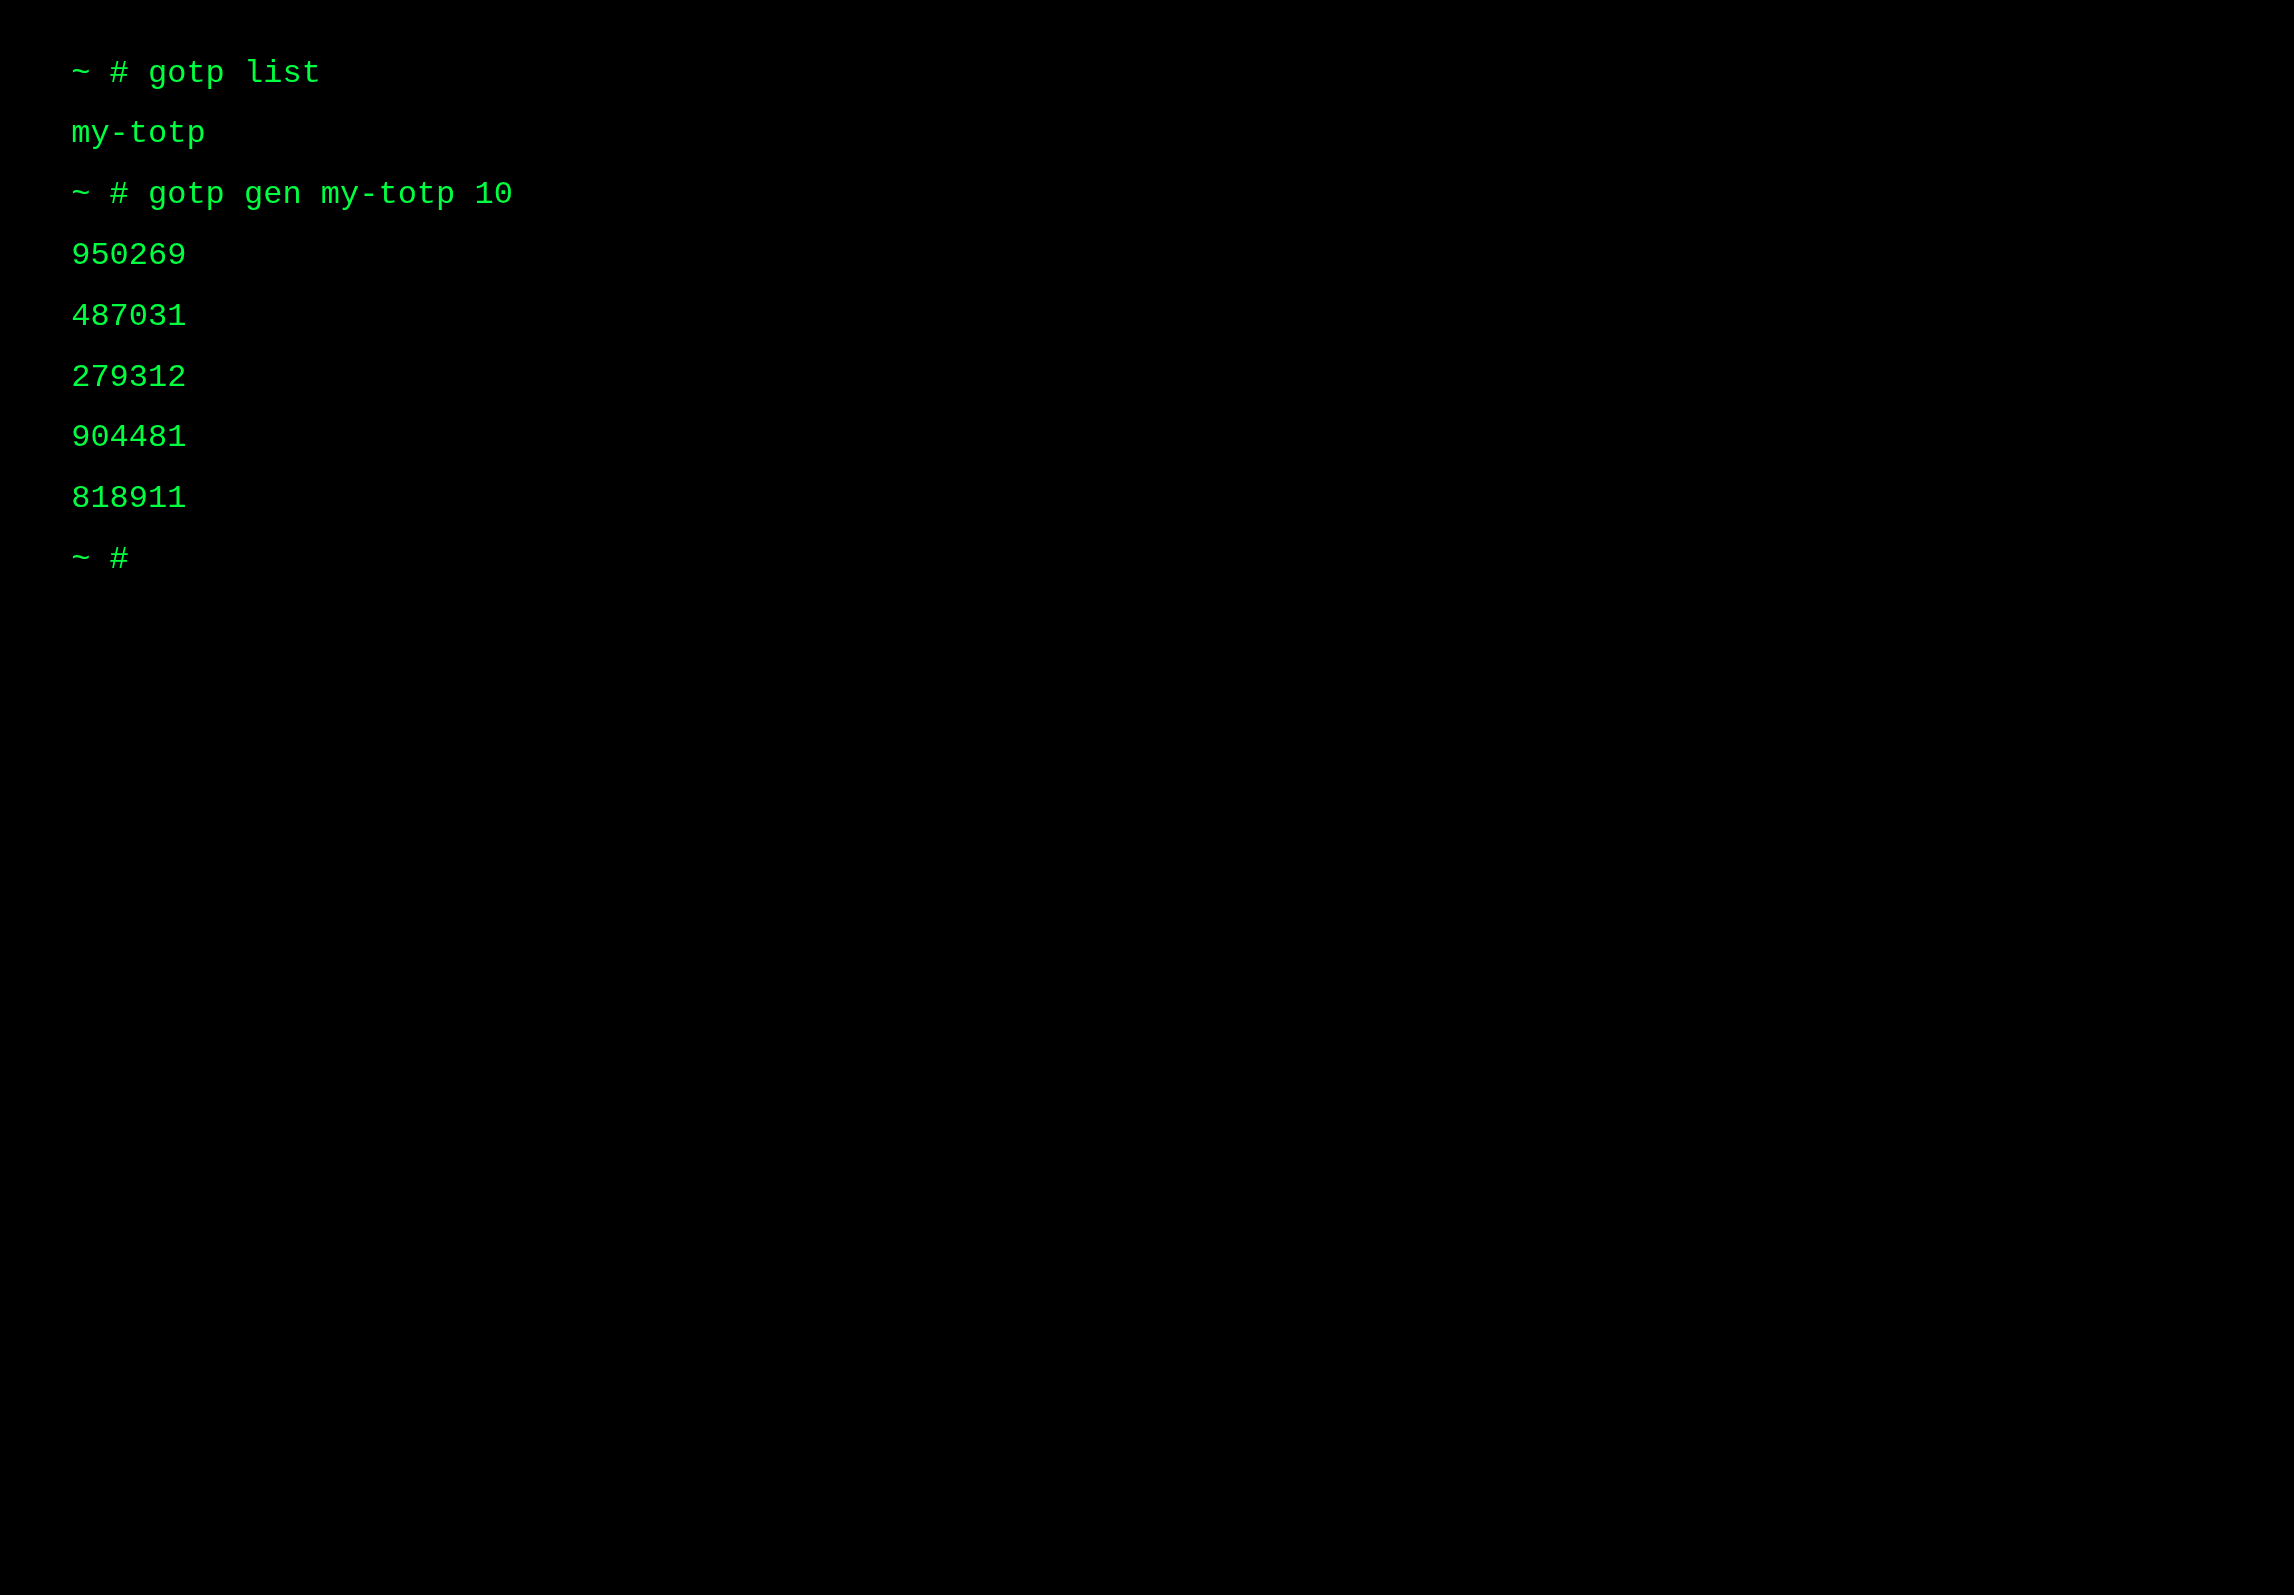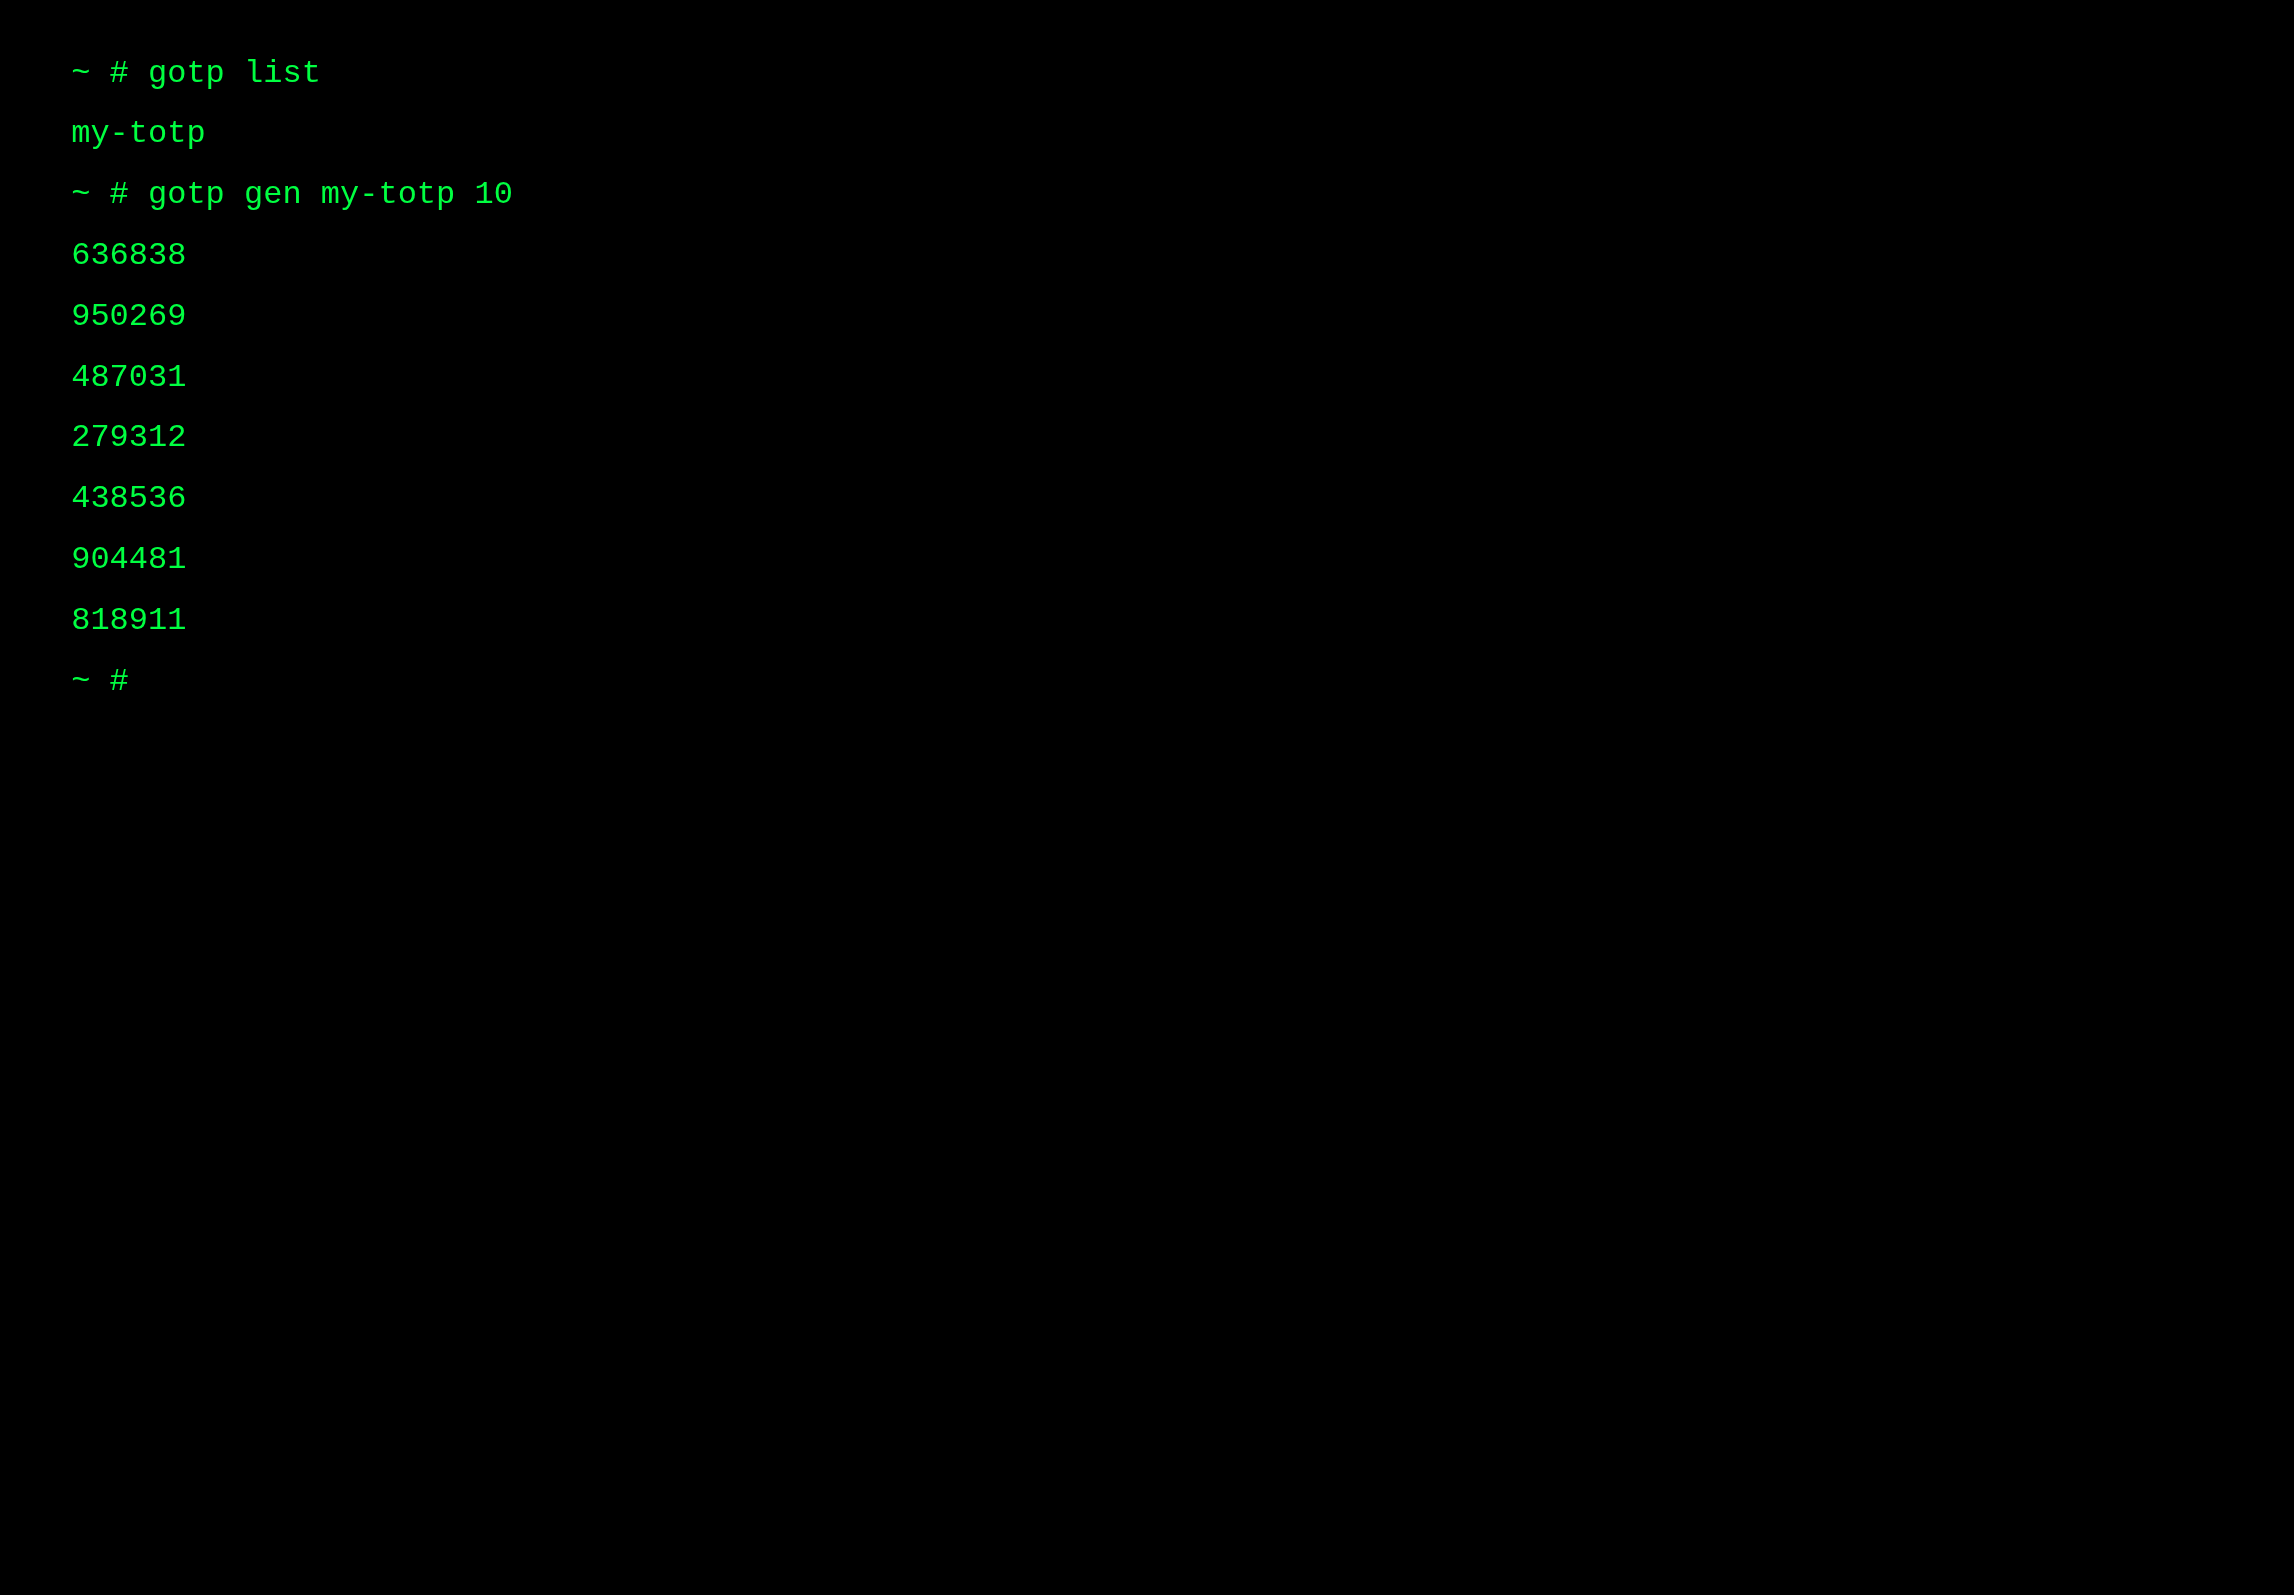--- a/index.html
+++ b/index.html
@@ -23,22 +23,20 @@
       display: block;
     }
   </style>
 </head>
 <body>
 
 <div>
   <span class="terminal-line">~ # gotp list</span>
   <span class="terminal-line">my-totp</span>
   <span class="terminal-line">~ # gotp gen my-totp 10</span>
-  <span class="terminal-line">636838</span>
   <span class="terminal-line">950269</span>
   <span class="terminal-line">487031</span>
   <span class="terminal-line">279312</span>
-  <span class="terminal-line">438536</span>
   <span class="terminal-line">904481</span>
   <span class="terminal-line">818911</span>
   <span class="terminal-line">~ #</span>
 </div>
 
 
 </body></html>

